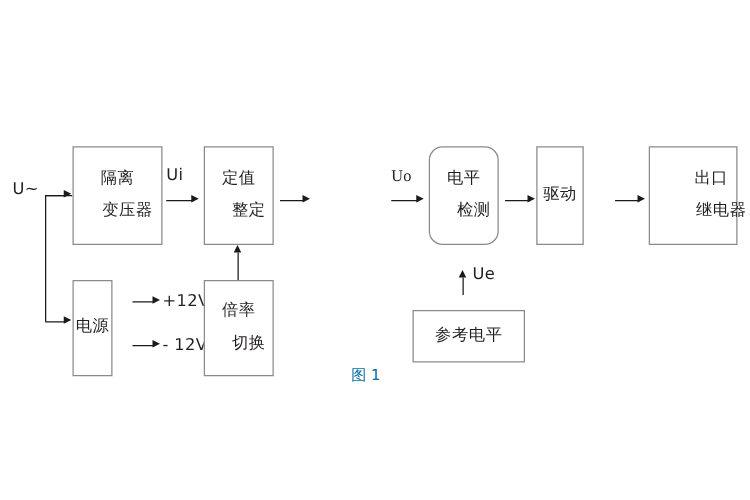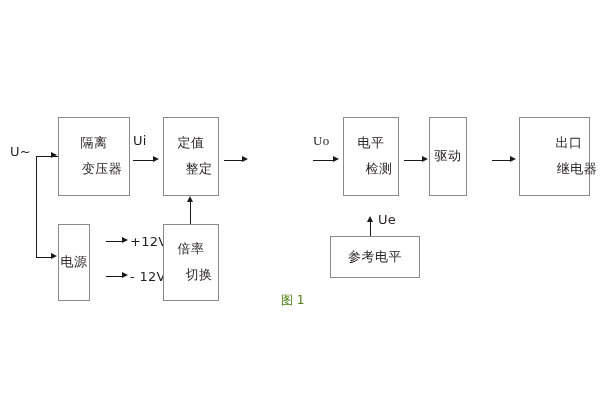--- a/index.html
+++ b/index.html
@@ -44,21 +44,21 @@
   }
   .label {
     position: absolute;
     color: #231f20;
     font-size: 13px;
     white-space: nowrap;
     letter-spacing: 0.3px;
   }
   .caption {
     position: absolute;
-    color: #4d7c0f;
+    color: #0369a1;
     font-size: 12px;
     white-space: nowrap;
   }
   
   .hline {
     position: absolute;
     height: 0;
     border-top: 1.4px solid #1a1a1a;
   }
   .vline {
@@ -130,30 +130,30 @@
   <div class="arrow-u" style="left:187px; top:196px;"></div>
 
   <div class="hline" style="left:224px; top:160px; width:20px;"></div>
   <div class="arrow-r" style="left:242px; top:156.4px;"></div>
 
 
   <div class="label" style="left:313px; top:133px;font-family:Liberation Serif, serif;">Uo</div>
   <div class="hline" style="left:313px; top:160px; width:22px;"></div>
   <div class="arrow-r" style="left:333px; top:156.4px;"></div>
 
-  <div class="block" style="left:343px; top:117px; width:56px; height:79px;">
+  <div class="block" style="left:343px; top:117px; width:56px; height:79px;border-radius:11px;">
     <span class="ln">电平</span>
     <span class="ln">检测</span>
   </div>
 
   <div class="vline" style="left:370px; top:222px; height:14px;"></div>
   <div class="arrow-u" style="left:367px; top:216px;"></div>
   <div class="label" style="left:378px; top:212px;">Ue</div>
 
-  <div class="block single" style="left:330px; top:236px; width:90px; height:42px;">
+  <div class="block single" style="left:330px; top:248px; width:90px; height:42px;">
     <span class="ln">参考电平</span>
   </div>
 
   <div class="hline" style="left:404px; top:160px; width:20px;"></div>
   <div class="arrow-r" style="left:422px; top:156.4px;"></div>
 
   <div class="block single" style="left:429px; top:117px; width:38px; height:79px;">
     <span class="ln">驱动</span>
   </div>
 

